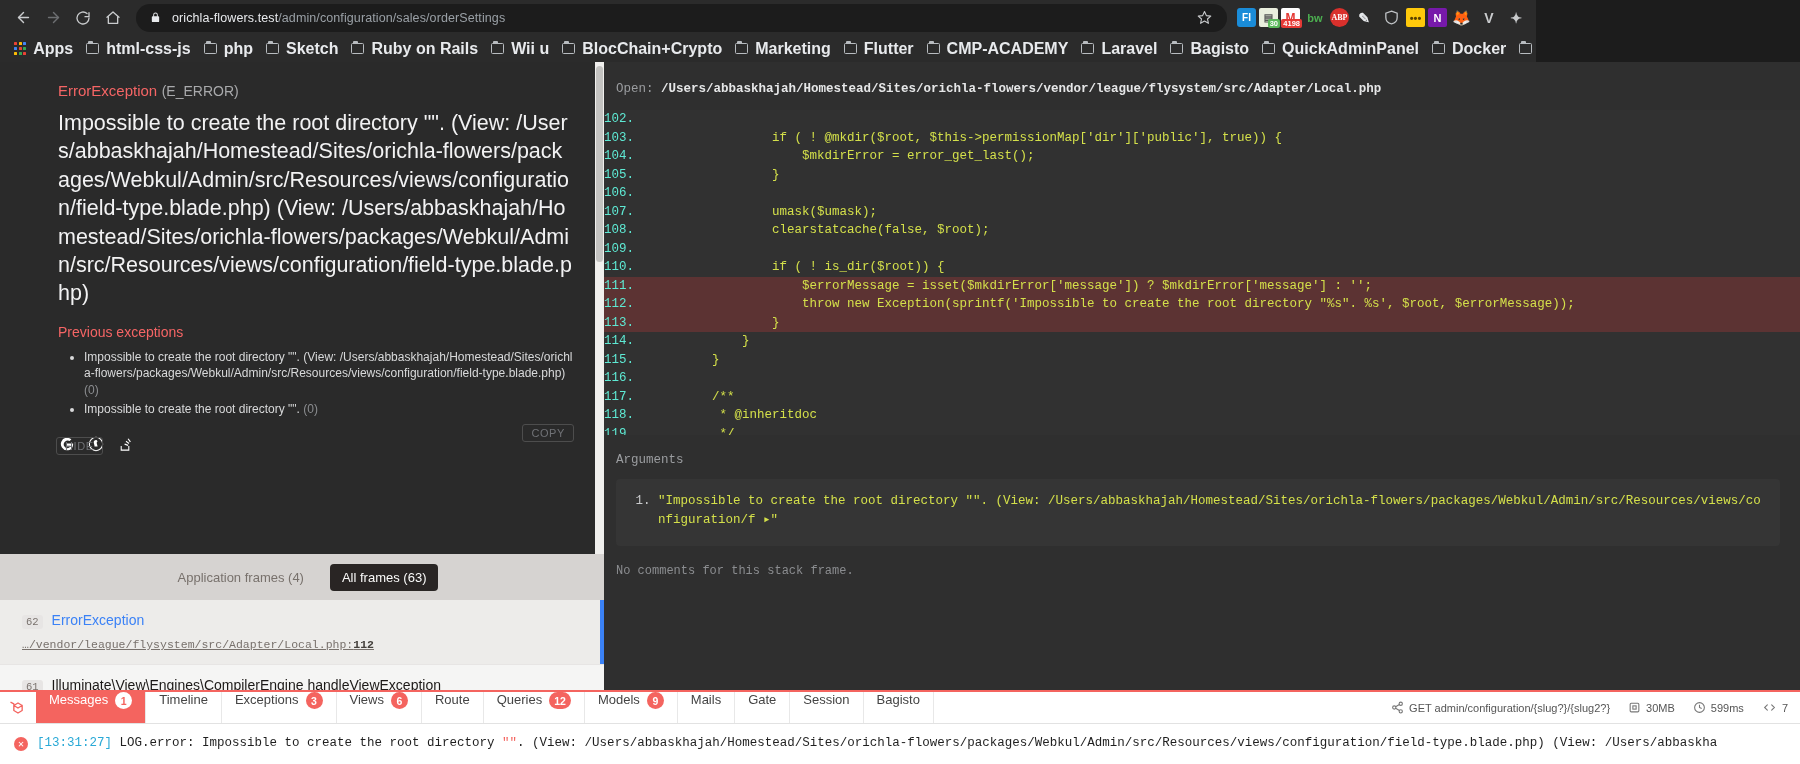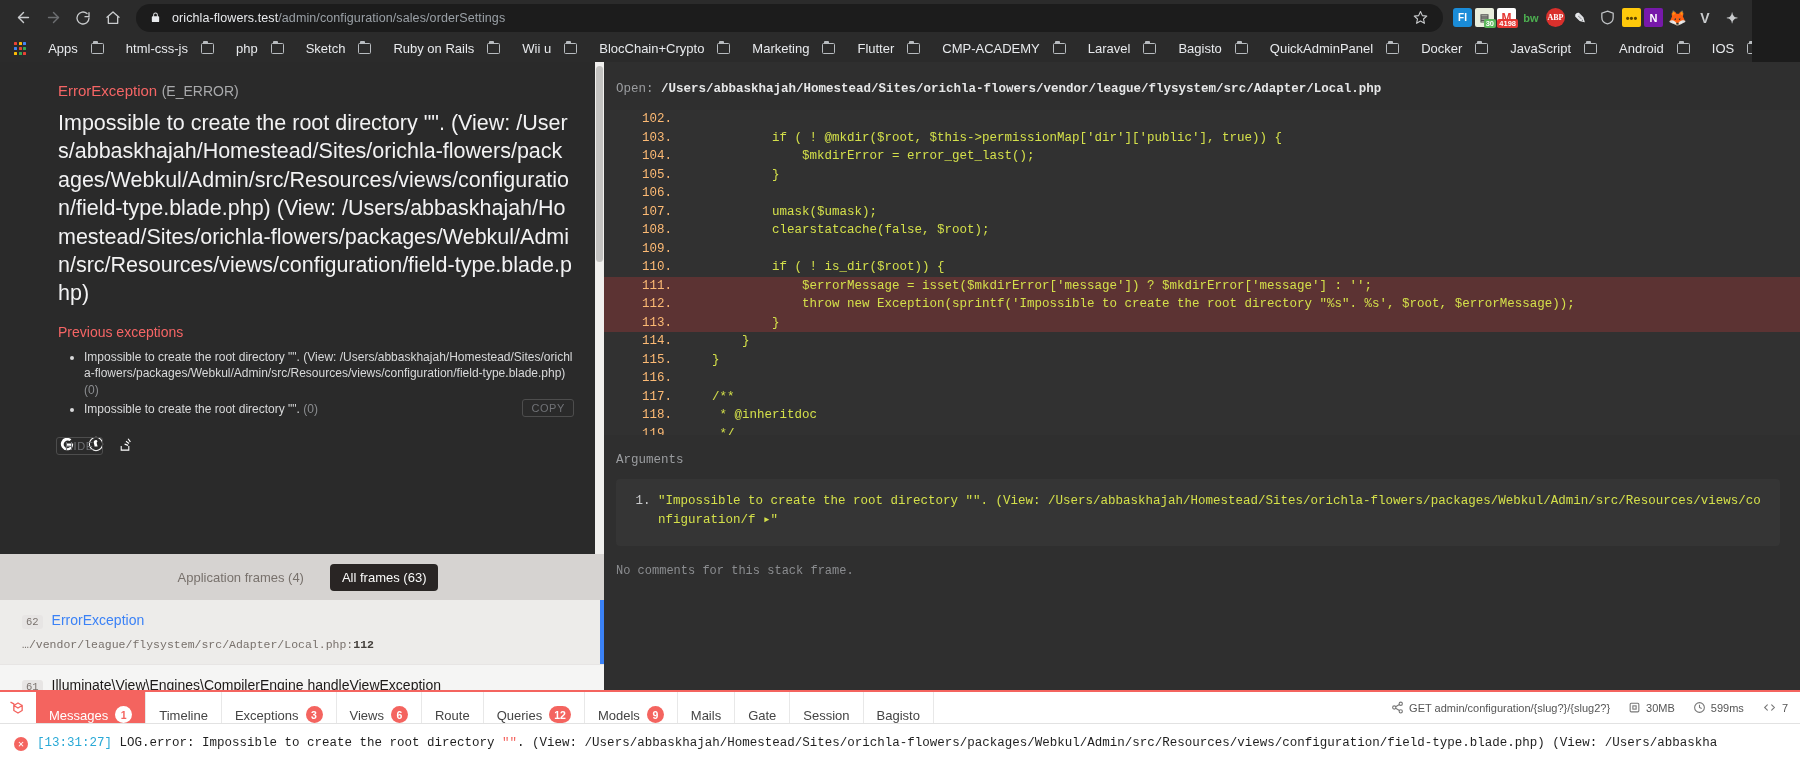--- a/index.html
+++ b/index.html
@@ -5,21 +5,21 @@
   * { box-sizing: border-box; margin: 0; padding: 0; }
   html, body {
     width: 1800px; height: 764px;
     overflow: hidden;
     background: #1c1c1c;
     font-family: "Liberation Sans", sans-serif;
   }
 
   
   .browser-chrome {
-    width: 1752px;
+    width: 1536px;
     background: #2b2b2b;
     height: 62px;
     position: relative;
   }
   .toolbar-row {
     display: flex; align-items: center;
     height: 35px;
     padding: 0 8px;
   }
   .nav-btn {
@@ -76,28 +76,29 @@
 
   
   .bookmarks-row {
     display: flex; align-items: center;
     height: 27px;
     padding: 0 8px;
     gap: 1px;
     overflow: hidden;
   }
   .bm {
-    display: flex; align-items: center; gap: 22px;
+    display: flex; align-items: center; gap: 7px;
     padding: 3px 6px;
     color: #e8eaed;
-    font-size: 13px;
+    font-size: 16px;
     white-space: nowrap;
     flex: none;
     cursor: pointer;
     border-radius: 4px;
+    font-weight: bold;
   }
   .folder-ico {
     width: 13px; height: 11px; flex: none;
     border: 1.3px solid #b8bcc0; border-radius: 1.5px;
     position: relative;
   }
   .folder-ico::before {
     content: ""; position: absolute; left: 1px; top: -3px;
     width: 5px; height: 2px; background: #b8bcc0; border-radius: 1px 1px 0 0;
   }
@@ -152,21 +153,21 @@
   .prev-title { color: #f56565; font-size: 14px; margin-bottom: 9px; }
   .prev-list { list-style: disc; margin-left: 26px; color: #d8d9da; }
   .prev-list li {
     font-size: 12px; line-height: 1.38; margin-bottom: 3px;
     word-break: break-all;
   }
   .prev-list li .count { color: #8b8d90; }
   .search-icons { display: flex; align-items: center; gap: 12px; margin-top: 18px; }
   .search-icons .si { width: 17px; height: 17px; cursor: pointer; display:flex; align-items:center; justify-content:center; }
   .copy-btn {
-    position: absolute; right: 30px; top: 337px;
+    position: absolute; right: 30px; top: 362px;
     border: 1px solid #4d4d4d; color: #707276;
     font-size: 11px; padding: 2px 8px; border-radius: 3px;
     letter-spacing: .6px; cursor: pointer; background: transparent;
   }
   .hide-btn {
     position: absolute; left: 36px; top: 375px;
     border: 1px solid #4d4d4d; color: #707276;
     font-size: 11px; padding: 2px 8px; border-radius: 3px;
     letter-spacing: .6px; cursor: pointer; background: transparent;
   }
@@ -200,21 +201,21 @@
   }
   .frame-top { display: flex; align-items: baseline; gap: 9px; }
   .frame-num {
     font-size: 10.5px; color: #78716c; background: #e7e5e4;
     border-radius: 3px; padding: 1px 4px; font-family: "Liberation Mono", monospace;
   }
   .frame-title { color: #3b82f6; font-size: 14px; }
   .frame-title.dark { color: #1c1917; }
   .frame-path {
     font-family: "Liberation Mono", monospace;
-    font-size: 11.5px; color: #78716c; margin-top: 9px;
+    font-size: 11.5px; color: #78716c; margin-top: 9px; text-decoration: underline;
   }
   .frame-path b { color: #44403c; }
 
   .left-scrollbar {
     position: absolute; right: 0; top: 0; width: 9px; height: 492px;
     background: #f0efed;
   }
   .left-scrollbar .thumb {
     position: absolute; top: 4px; left: 1px; width: 7px; height: 196px;
     background: #c3c2c0; border-radius: 4px;
@@ -241,22 +242,22 @@
     font-family: "Liberation Mono", monospace;
     font-size: 12.5px;
     line-height: 18.5px;
     overflow: hidden;
     height: 325px;
     position: relative;
   }
   .code-line { display: flex; white-space: pre; }
   .code-line.hl { background: #5c3333; }
   .ln {
-    width: 78px; flex: none; text-align: right;
-    color: #fdba74; padding-right: 10px;
+    width: 78px; flex: none; text-align: left;
+    color: #5eead4; padding-right: 10px;
   }
   .cd { color: #d4e04a; }
   .args-title {
     font-family: "Liberation Mono", monospace;
     font-size: 12.5px; color: #9b9da0;
     padding: 18px 0 12px 12px;
   }
   .args-box {
     background: #353535;
     border-radius: 4px;
@@ -289,21 +290,21 @@
   .db-tabs {
     display: flex; align-items: stretch;
     height: 32px; border-bottom: 1px solid #e2e2e2;
     background: #fff;
   }
   .db-logo {
     width: 36px; display: flex; align-items: center; justify-content: center;
     flex: none;
   }
   .db-tab {
-    display: flex; align-items: flex-end; gap: 7px;
+    display: flex; align-items: flex-start; gap: 7px;
     padding: 0 13px;
     font-size: 13px; color: #444;
     border-right: 1px solid #e8e8e8;
     cursor: pointer;
     white-space: nowrap;
     flex: none;
   }
   .db-tab.active { background: #f4645f; color: #fff; }
   .db-badge {
     background: #f4645f; color: #fff;

